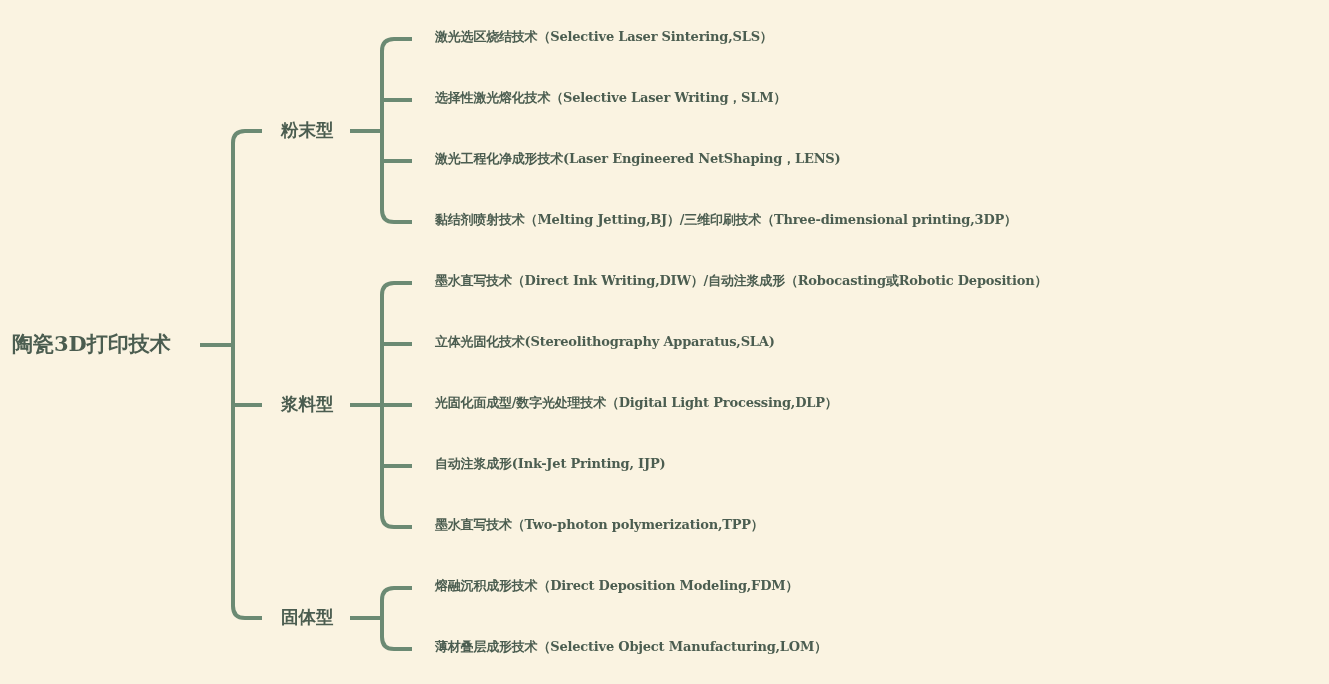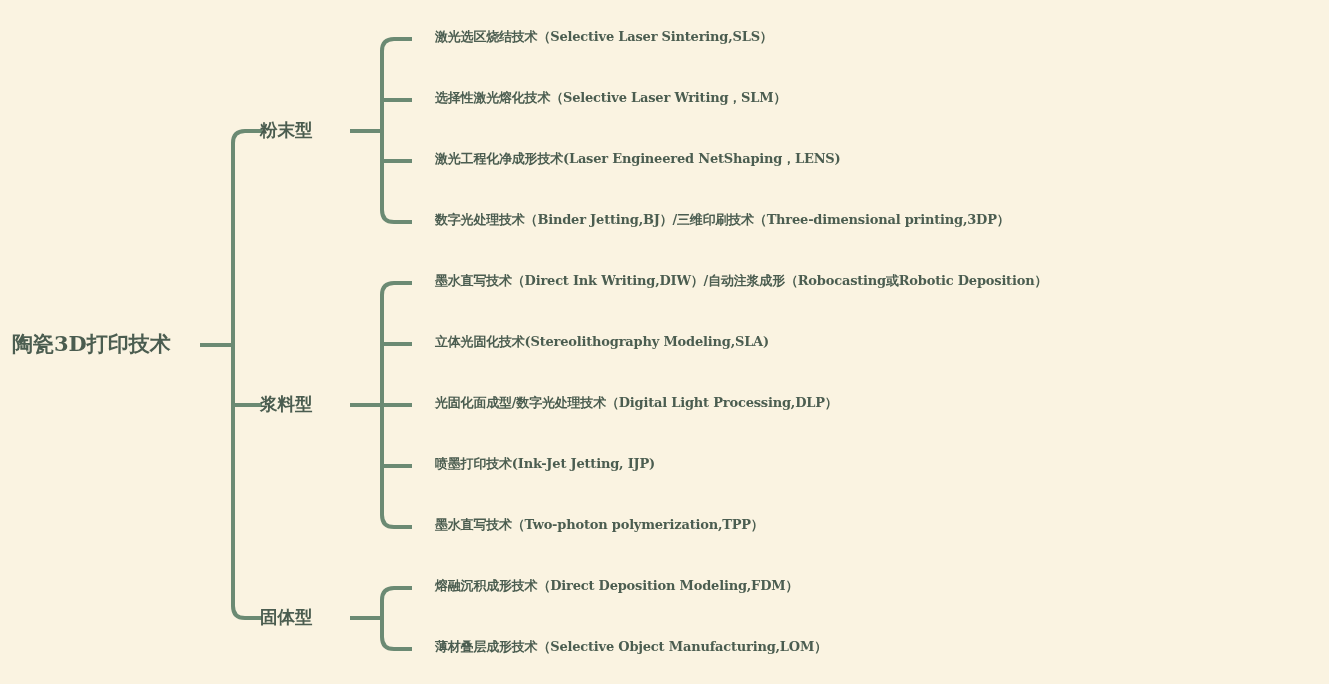--- a/index.html
+++ b/index.html
@@ -6,21 +6,21 @@
   body {
     width: 1329px; height: 684px; overflow: hidden;
     background: #faf3e1;
     position: relative;
     font-family: "DejaVu Serif", "Liberation Serif", serif;
     color: #4b5d50;
   }
   svg.connectors { position: absolute; left: 0; top: 0; width: 1329px; height: 684px; }
   .node { position: absolute; white-space: nowrap; line-height: 1; }
   .root { left: 12px; top: 333px; font-size: 21px; font-weight: bold; letter-spacing: 0px; text-align: right; }
-  .category { left: 260px; font-size: 17.5px; font-weight: bold; }
+  .category { left: 281px; font-size: 17.5px; font-weight: bold; }
   .leaf { left: 435px; font-size: 13px; font-weight: bold; letter-spacing: -0.2px; }
 </style>
 </head>
 <body>
 
 <svg class="connectors" viewBox="0 0 1329 684">
   <g fill="none" stroke="#6b8a73" stroke-width="4" stroke-linecap="butt">
 
     <path d="M200 345 H233"></path>
 
@@ -45,22 +45,22 @@
 
 <div class="node root">陶瓷3D打印技术</div>
 
 <div class="node category" style="top:122px">粉末型</div>
 <div class="node category" style="top:396px">浆料型</div>
 <div class="node category" style="top:609px">固体型</div>
 
 <div class="node leaf" style="top:30px">激光选区烧结技术（Selective Laser Sintering,SLS）</div>
 <div class="node leaf" style="top:91px">选择性激光熔化技术（Selective Laser Writing，SLM）</div>
 <div class="node leaf" style="top:152px">激光工程化净成形技术(Laser Engineered NetShaping，LENS)</div>
-<div class="node leaf" style="top:213px">数字光处理技术（Binder Jetting,BJ）/三维印刷技术（Three-dimensional printing,3DP）</div>
+<div class="node leaf" style="top:213px">黏结剂喷射技术（Melting Jetting,BJ）/三维印刷技术（Three-dimensional printing,3DP）</div>
 
 <div class="node leaf" style="top:274px">墨水直写技术（Direct Ink Writing,DIW）/自动注浆成形（Robocasting或Robotic Deposition）</div>
-<div class="node leaf" style="top:335px">立体光固化技术(Stereolithography Modeling,SLA)</div>
+<div class="node leaf" style="top:335px">立体光固化技术(Stereolithography Apparatus,SLA)</div>
 <div class="node leaf" style="top:396px">光固化面成型/数字光处理技术（Digital Light Processing,DLP）</div>
-<div class="node leaf" style="top:457px">喷墨打印技术(Ink-Jet Jetting, IJP)</div>
+<div class="node leaf" style="top:457px">自动注浆成形(Ink-Jet Printing, IJP)</div>
 <div class="node leaf" style="top:518px">墨水直写技术（Two-photon polymerization,TPP）</div>
 
 <div class="node leaf" style="top:579px">熔融沉积成形技术（Direct Deposition Modeling,FDM）</div>
 <div class="node leaf" style="top:640px">薄材叠层成形技术（Selective Object Manufacturing,LOM）</div>
 
 </body></html>

